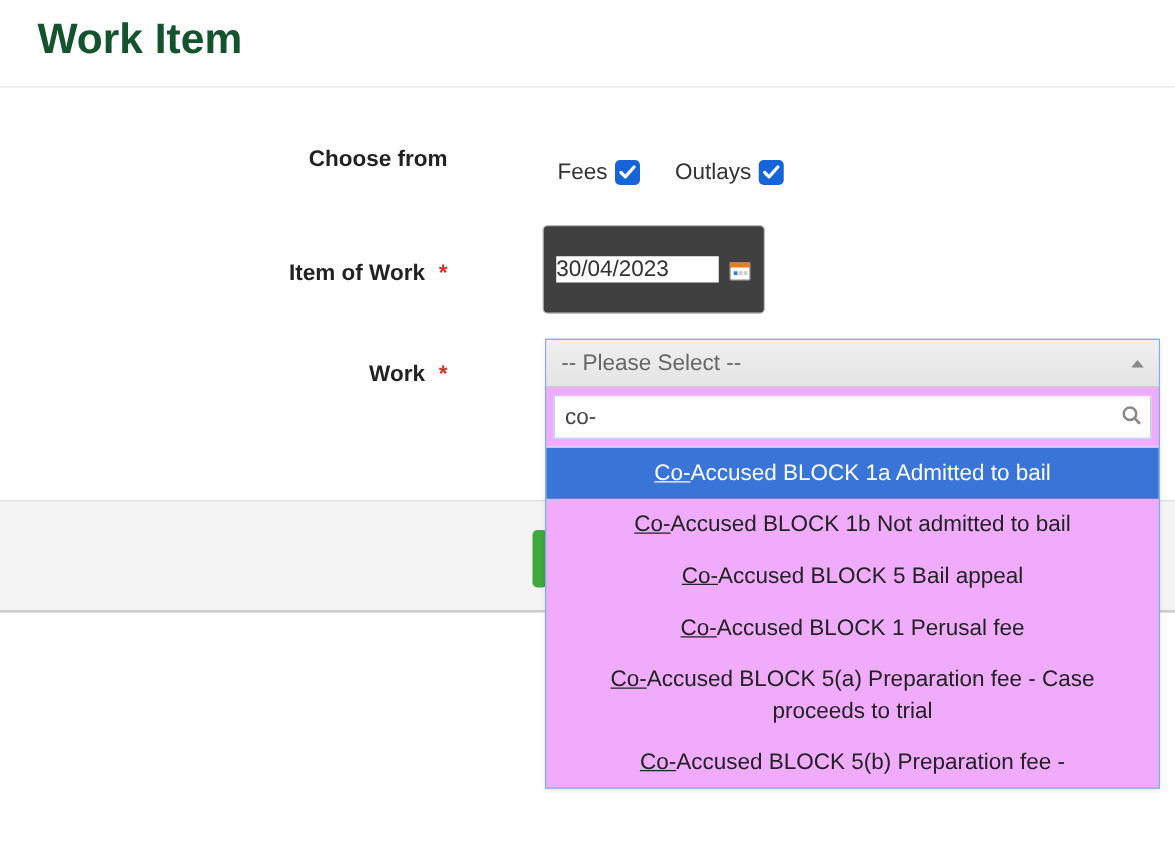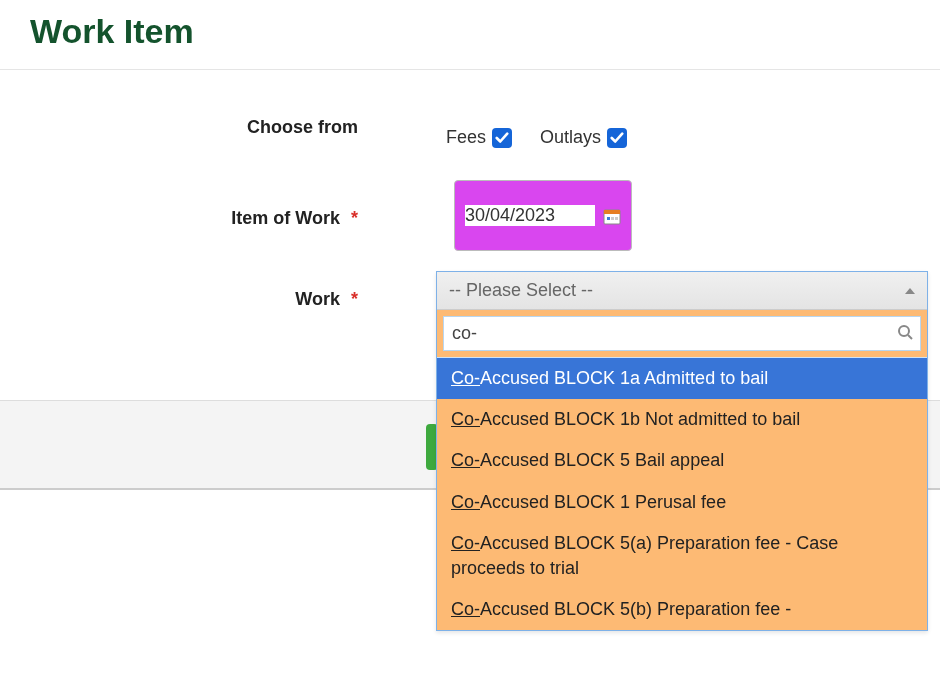--- a/index.html
+++ b/index.html
@@ -75,43 +75,43 @@
       width: 14px;
       height: 14px;
     }
     
     .date-input-wrap {
       display: flex;
       align-items: center;
       border: 1px solid #bbb;
       border-radius: 4px;
       padding: 24px 10px;
-      background: #d946ef;
-      margin-left: 48px;
+      background: #404040;
+      margin-left: 28px;
     }
     .date-input {
       border: none;
       outline: none;
       font-size: 18px;
       width: 130px;
       color: #333;
     }
     .date-icon {
       width: 18px;
       height: 18px;
       margin-left: 8px;
     }
     
     .select-wrapper {
       position: absolute;
       left: 436px;
       top: 271px;
       width: 492px;
       border: 1px solid #7eb1e8;
-      background: #fdba74;
+      background: #f0abfc;
       box-shadow: 0 2px 4px rgba(0,0,0,0.1);
     }
     .select-header {
       background: linear-gradient(#f0f0f0, #e4e4e4);
       padding: 8px 12px;
       border-bottom: 1px solid #ccc;
       display: flex;
       align-items: center;
       justify-content: space-between;
       color: #666;
@@ -142,20 +142,21 @@
       position: absolute;
       right: 14px;
       top: 14px;
       width: 16px;
       height: 16px;
       color: #888;
     }
     .select-options {
       max-height: 320px;
       overflow-y: scroll;
+      text-align: center;
     }
     .select-option {
       padding: 8px 14px;
       font-size: 18px;
       color: #222;
       cursor: pointer;
       line-height: 1.4;
     }
     .select-option.highlighted {
       background: #3875d7;

